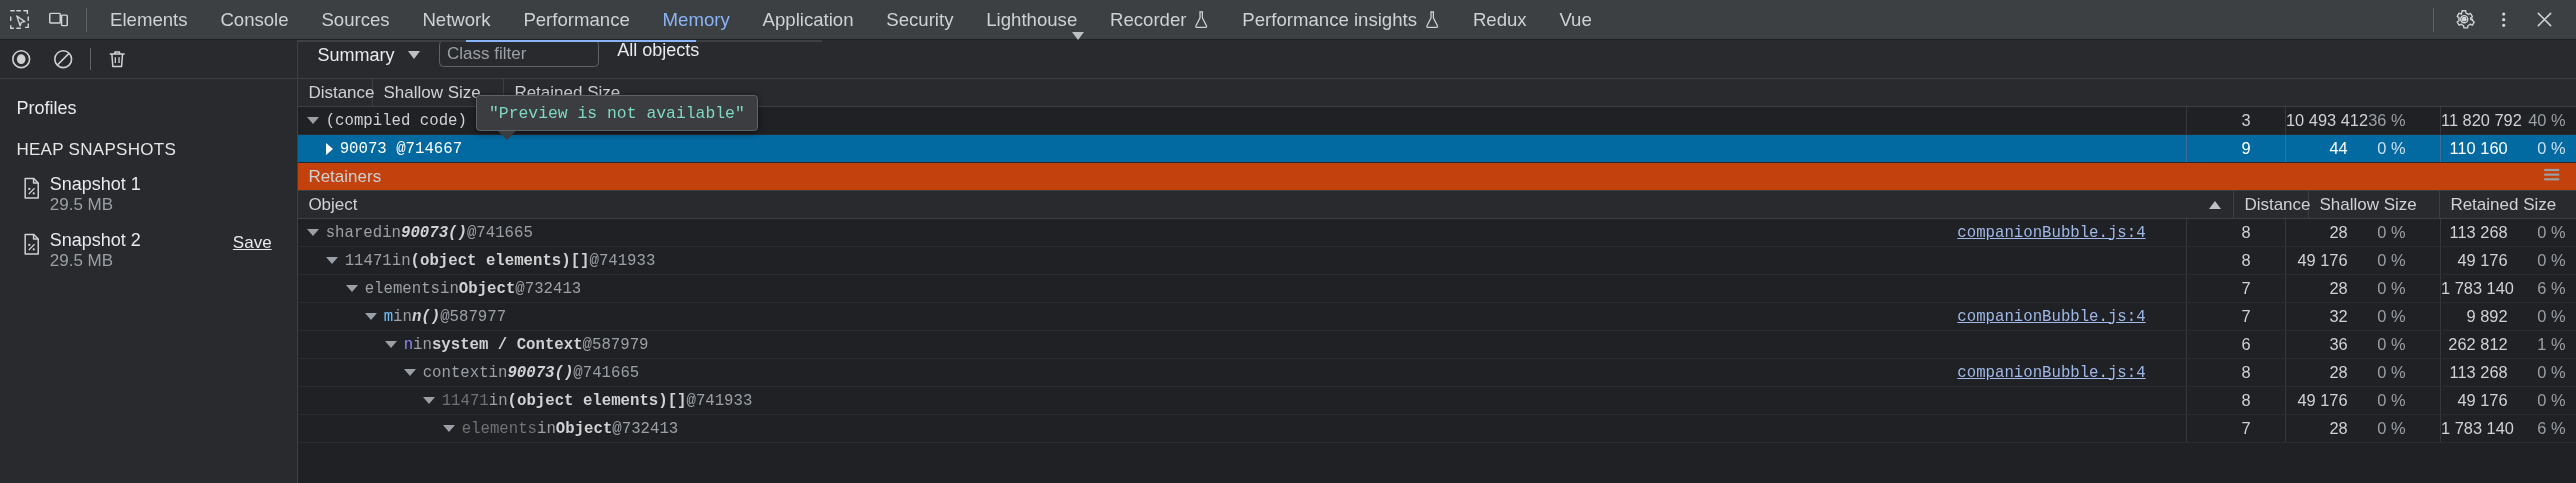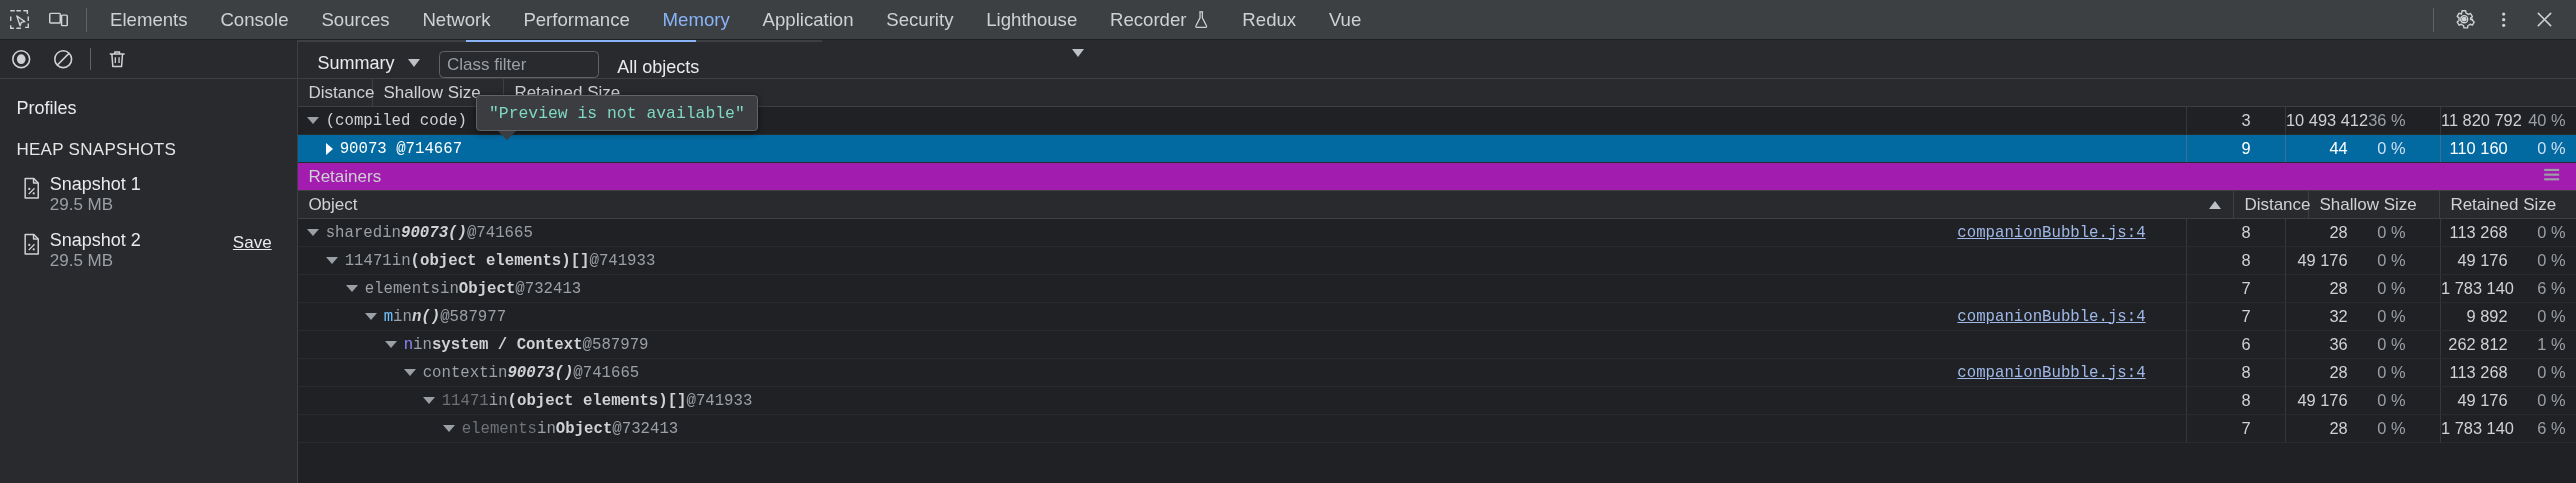--- a/index.html
+++ b/index.html
@@ -52,21 +52,21 @@
   
   .toolbar2 {
     height: 39px; min-height: 39px;
     background: #282a2d;
     display: flex; align-items: stretch;
     border-bottom: 0.7px solid #3c4043;
   }
   .t2-left { width: 298px; display: flex; align-items: center; border-right: 0.7px solid #3c4043; }
   .t2-btn { width: 42px; height: 39px; display: flex; align-items: center; justify-content: center; }
   .t2-vsep { width: 0.7px; height: 22.4px; background: #5f6368; margin: 0 6px; }
-  .t2-right { flex: 1; display: flex; align-items: flex-end; padding-left: 10.4px; gap: 0; position: relative; }
+  .t2-right { flex: 1; display: flex; align-items: flex-start; padding-left: 10.4px; gap: 0; position: relative; }
   .t2-progress {
     position: absolute; top: 0; left: 0; width: 524px; height: 2.2px;
     background: #3c4043;
   }
   .t2-progress i {
     position: absolute; left: 32%; top: 0; width: 44%; height: 2.2px;
     background: #8ab4f8; display: block;
   }
   .select-pill {
     display: flex; align-items: center; gap: 13.4px;
@@ -120,21 +120,21 @@
   .snap-save {
     margin-left: auto; font-size: 17px; color: #e8eaed;
     text-decoration: underline; margin-top: 3px; padding-right: 9px;
   }
 
   
   .panes { flex: 1; display: flex; flex-direction: column; min-width: 0; }
 
   .pane-title {
     height: 28px; min-height: 28px;
-    background: #a21caf;
+    background: #c2410c;
     border-bottom: 0.7px solid #3c4043;
     display: flex; align-items: center;
     font-size: 17px; color: #cfd1d3;
     padding-left: 10.4px;
     position: relative;
   }
   .pane-title .hamburger { position: absolute; right: 15px; top: 50%; transform: translateY(-50%); }
 
   .grid-head {
     height: 28px; min-height: 28px;
@@ -274,20 +274,28 @@
         </div>
       <div class="tab">
         <span>Recorder</span>
         <span class="flask">
           <svg width="16.4" height="19.4" viewBox="0 0 16 20">
               <path d="M6 2h4M6.8 2v6L2.5 16.5a1 1 0 0 0 .9 1.5h9.2a1 1 0 0 0 .9-1.5L9.2 8V2" fill="none" stroke="#cfd1d3" stroke-width="1.3"></path>
             </svg>
         </span>
       </div>
       <div class="tab">
+        <span>Performance insights</span>
+        <span class="flask">
+          <svg width="16.4" height="19.4" viewBox="0 0 16 20">
+              <path d="M6 2h4M6.8 2v6L2.5 16.5a1 1 0 0 0 .9 1.5h9.2a1 1 0 0 0 .9-1.5L9.2 8V2" fill="none" stroke="#cfd1d3" stroke-width="1.3"></path>
+            </svg>
+        </span>
+      </div>
+      <div class="tab">
           <span>Redux</span>
         </div>
       <div class="tab">
           <span>Vue</span>
         </div>
     </div>
 
     <div class="tabbar-right">
       <div class="tbr-sep"></div>
       <div class="tbr-btn">

